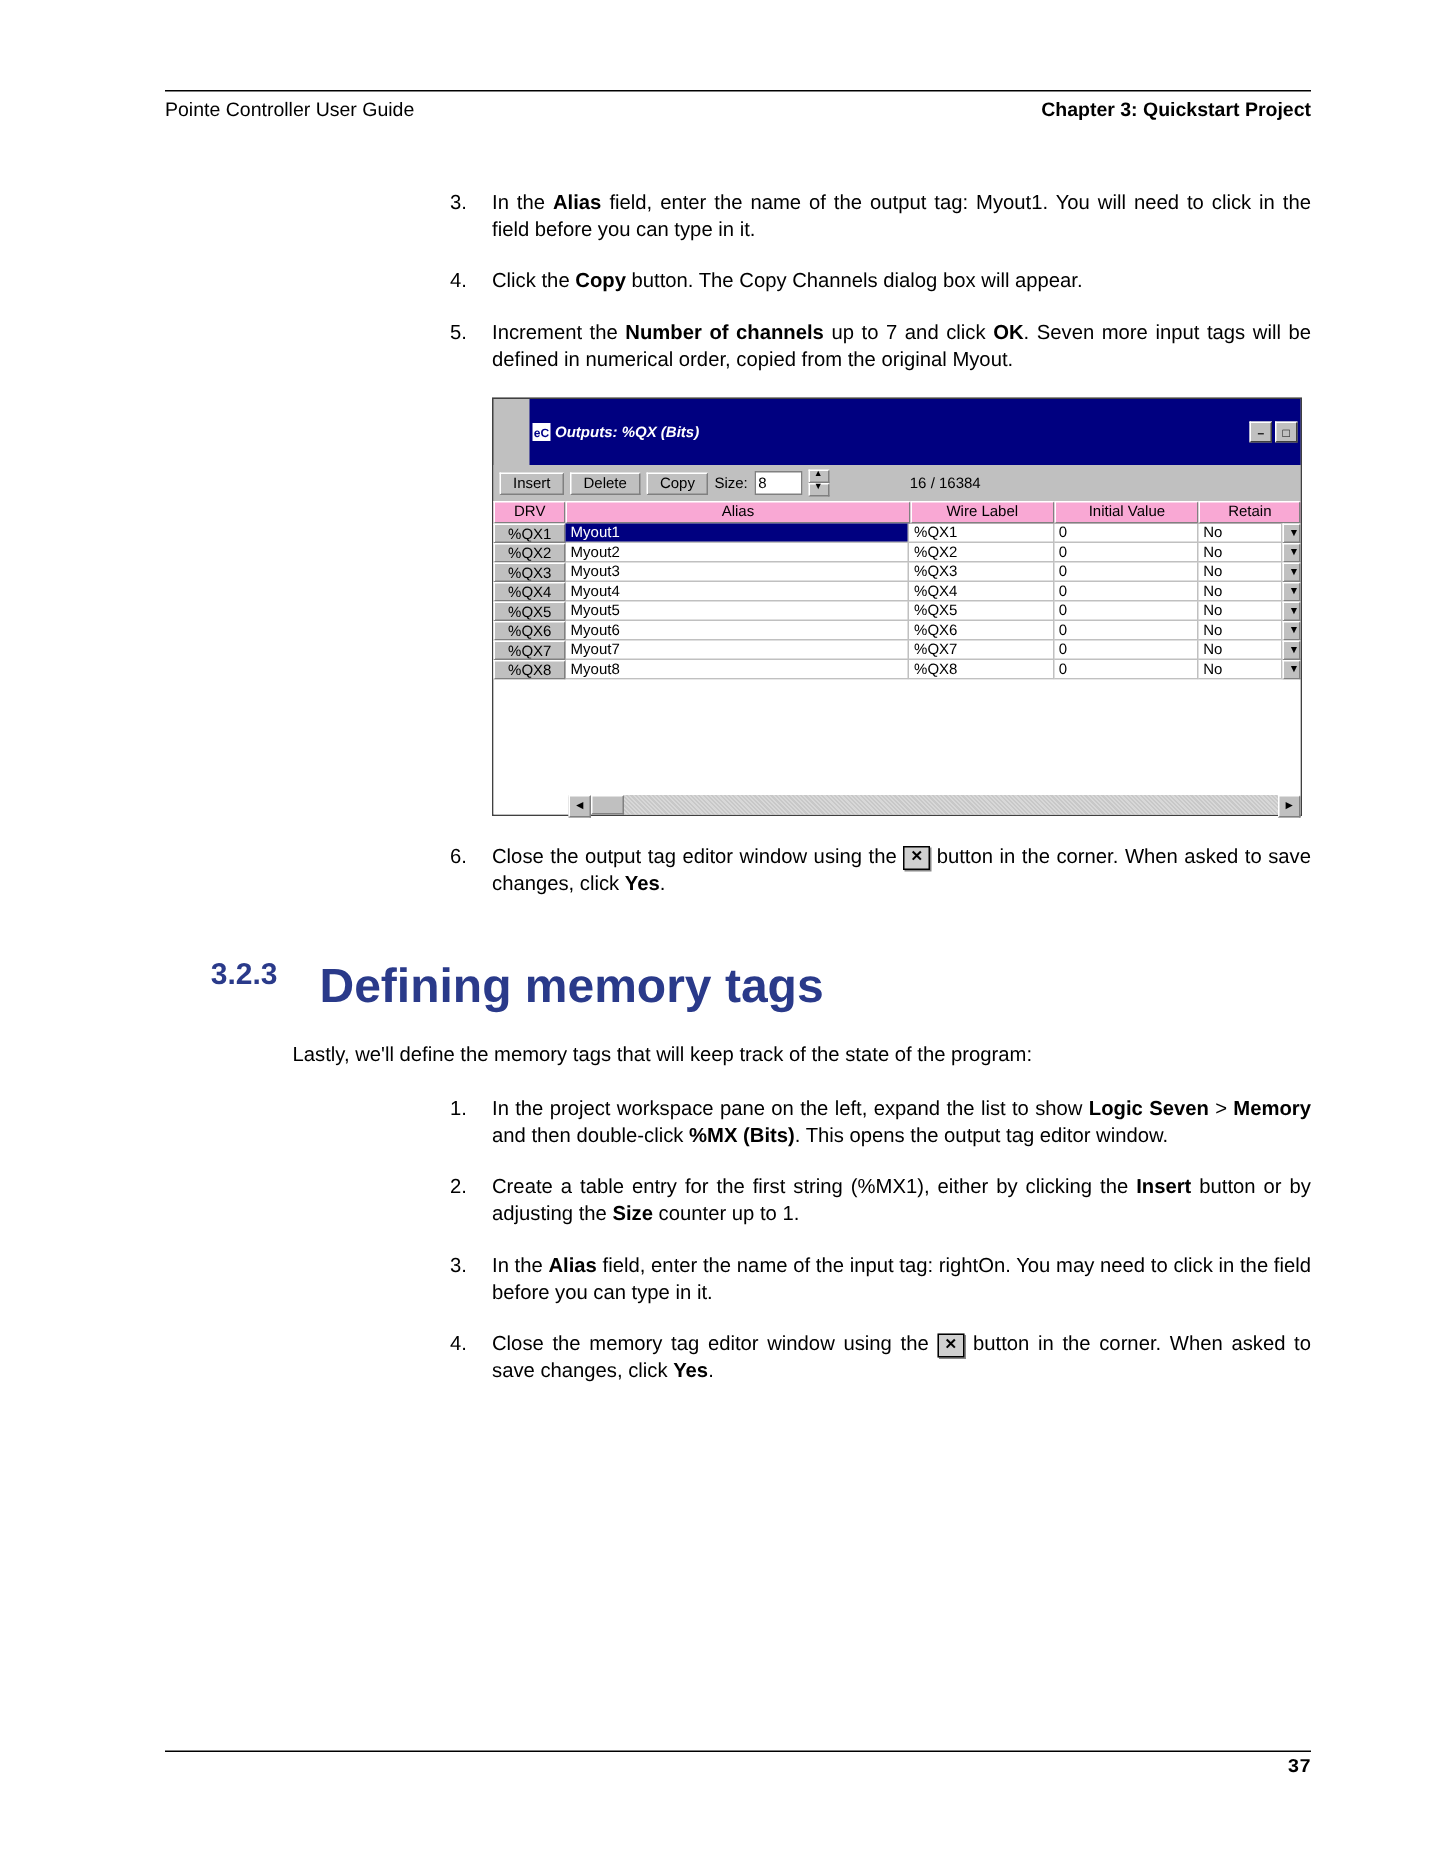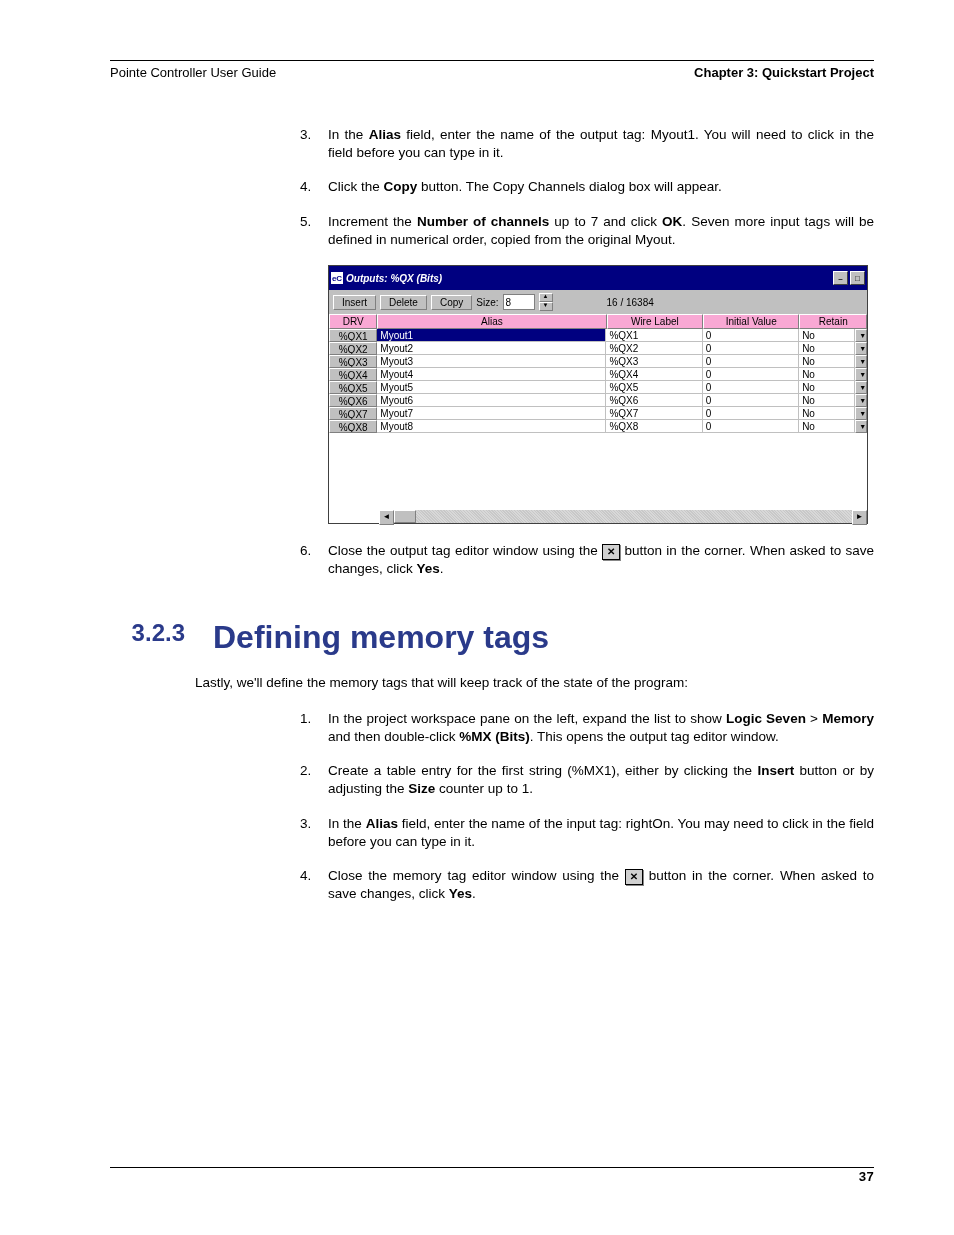--- a/index.html
+++ b/index.html
@@ -58,23 +58,24 @@
     font-family: Tahoma, Verdana, sans-serif;
     font-size: 10px;
     background: #c0c0c0;
   }
   .titlebar {
     background: #000080;
     color: #fff;
     display: flex;
     align-items: center;
     height: 16px;
-    padding: 4px 2px;
+    padding: 14px 2px;
     font-style: italic;
     font-weight: bold;
+    margin-left: 24px;
   }
   .titlebar .ticon {
     width: 12px; height: 12px; background: #fff; color:#008; display:flex;align-items:center;justify-content:center;font-size:8px;font-style:normal;margin-right:3px;
   }
   .titlebar .ttext { flex: 1; font-size:10px;}
   .titlebar .tbtns { display:flex; gap:2px;}
   .titlebar .tbtn { width:13px;height:12px;background:#c0c0c0;border:1px solid #fff;border-right-color:#404040;border-bottom-color:#404040;display:flex;align-items:center;justify-content:center;color:#000;font-size:8px;font-style:normal;font-weight:bold;}
   .toolbar {
     display:flex; align-items:center; gap:4px; padding:3px 4px; background:#c0c0c0;
   }
@@ -108,21 +109,21 @@
   .hscroll .thumb{width:20px;background:#c0c0c0;border:1px solid #fff;border-right-color:#808080;border-bottom-color:#808080;}
   .close-icon-inline {
     display:inline-flex; width:16px;height:14px;border:1px solid #000;box-shadow:1px 1px 0 #888;
     align-items:center;justify-content:center;background:#d0d0d0;font-size:10px;font-weight:bold;vertical-align:middle;
   }
   .section-head {
     display:flex; margin:40px 0 18px -190px;
     font-family: Arial, Helvetica, sans-serif;
     color:#2a3a8a;
   }
-  .section-head .snum{ width:75px; font-size:24px; font-weight:bold; text-align:right; padding-right:28px;}
+  .section-head .snum{ width:75px; font-size:20px; font-weight:bold; text-align:right; padding-right:28px;}
   .section-head .stitle{ font-size:32px; font-weight:bold;}
   .intro {
     font-size:13.5px; line-height:1.35; text-align:justify; margin: 0 0 18px -105px;
   }
   .footer {
     position:absolute; left:110px; right:80px; bottom:50px;
   }
   .footer .rule{margin-bottom:2px;}
   .footer .pnum{ text-align:right; font-weight:bold; font-size:13px;font-family:Liberation Mono, monospace;}
 </style>

